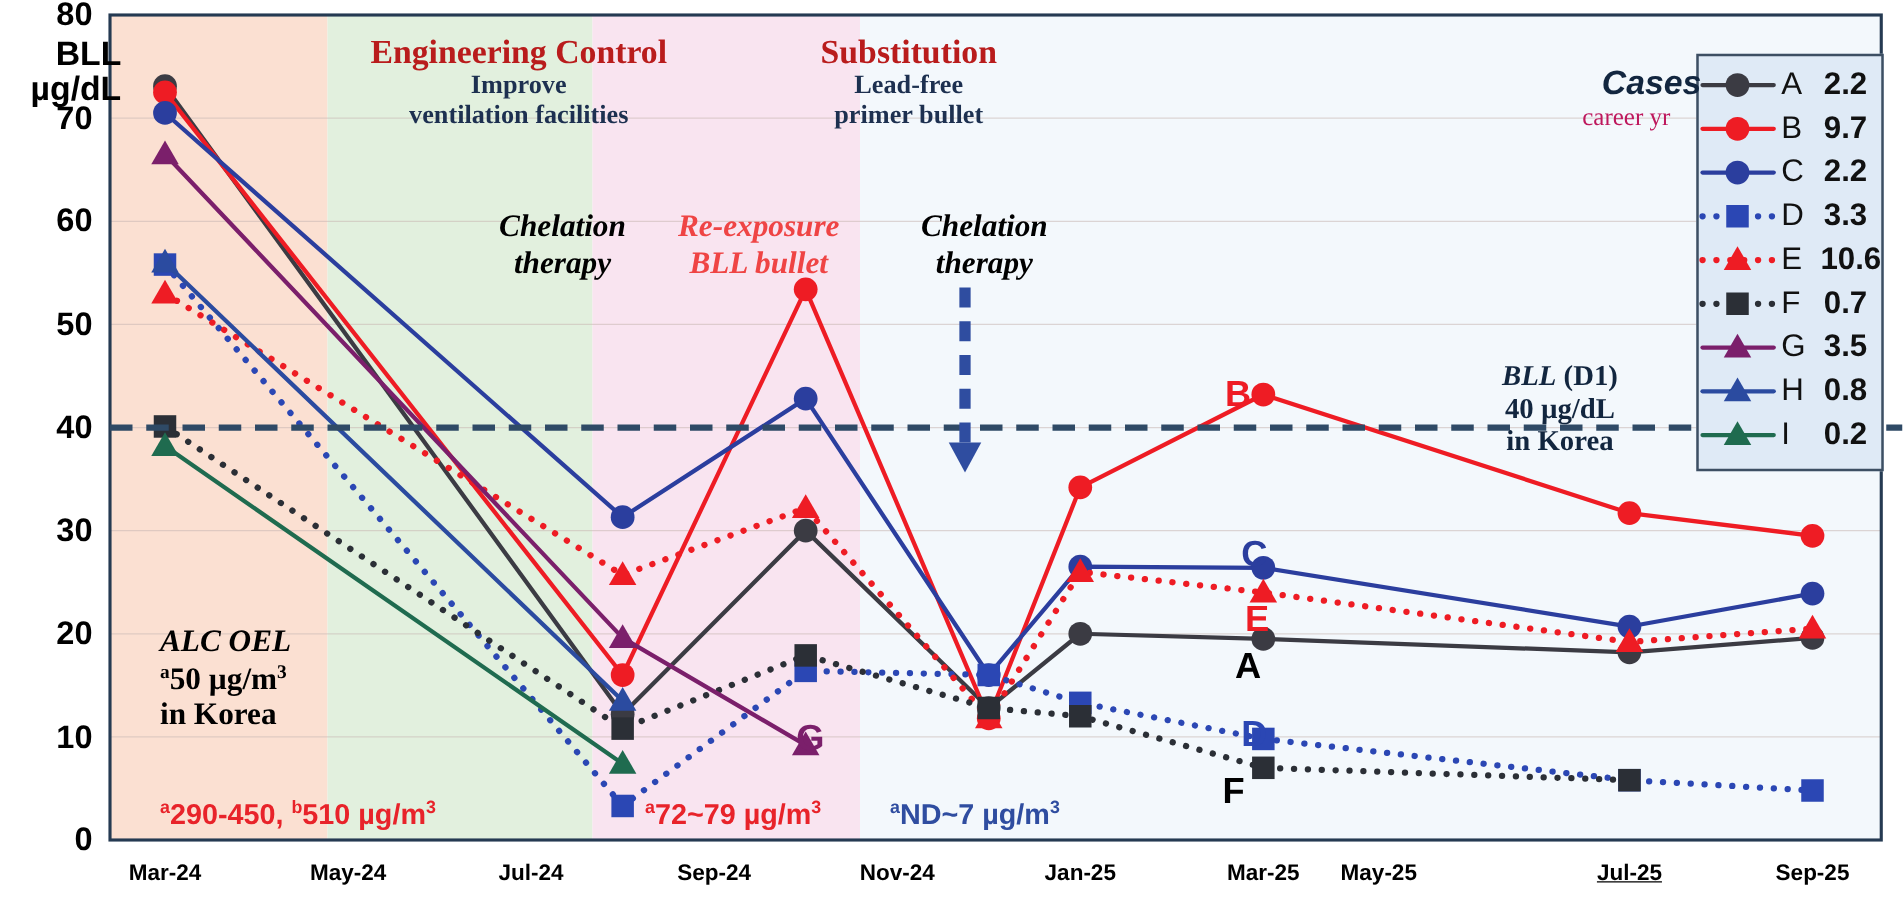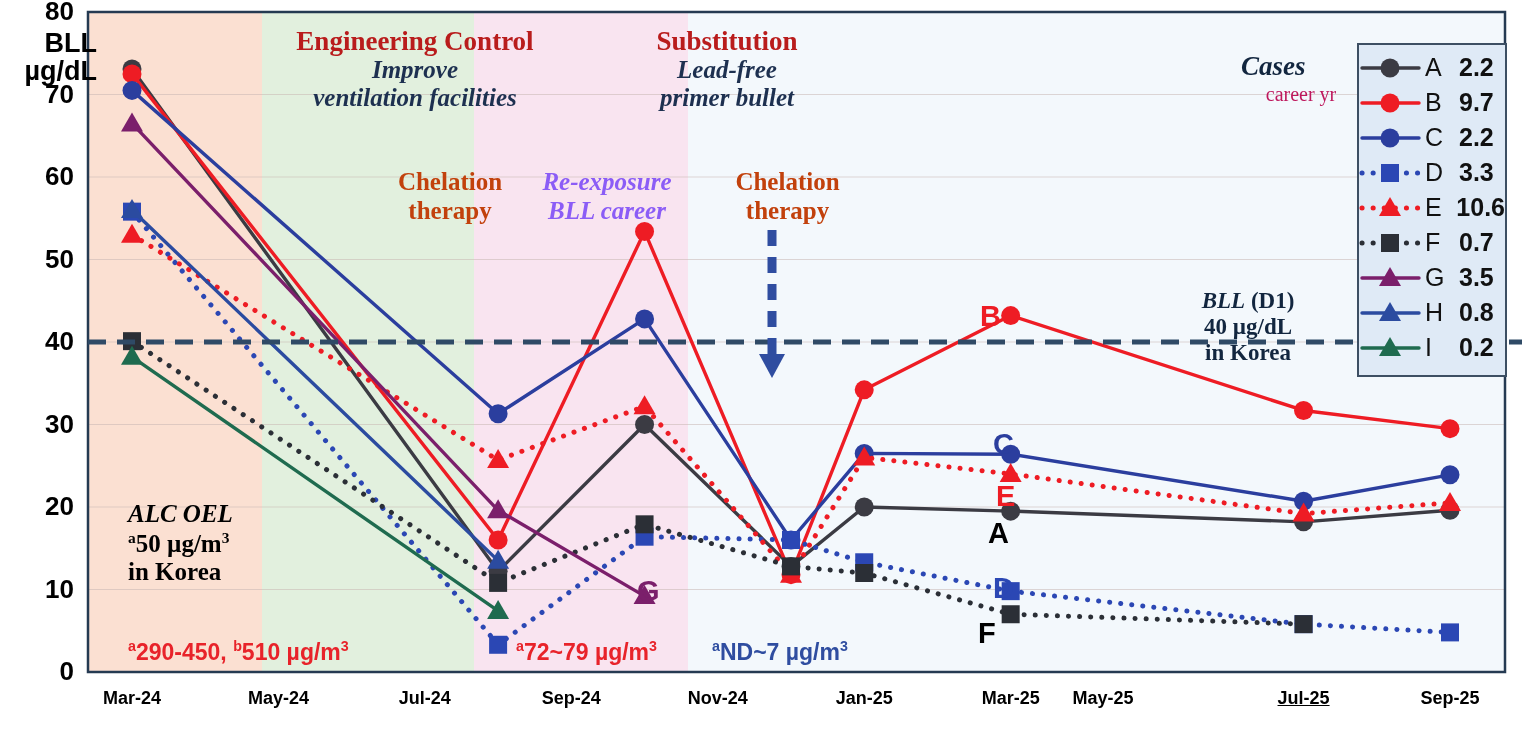--- a/index.html
+++ b/index.html
@@ -11,26 +11,26 @@
   
   .ylab{font-family:"Liberation Sans",sans-serif;font-weight:bold;font-size:26px;color:#000;
         text-align:right;width:60px;}
   .ytitle{font-family:"Liberation Sans",sans-serif;font-weight:bold;font-size:27px;color:#000;
           text-align:right;line-height:1.02;width:105px;}
   .xlab{font-family:"Liberation Sans",sans-serif;font-weight:bold;font-size:18px;color:#000;
         text-align:center;width:120px;}
   
   .phase-head{font-family:"Liberation Serif",serif;font-weight:bold;font-size:27px;
               color:#b91c1c;text-align:center;line-height:1.12;}
-  .phase-sub{font-family:"Liberation Serif",serif;font-weight:bold;font-style:italic;
-             font-size:25px;color:#1d3050;text-align:center;line-height:1.12;}
-  .note-blue{font-family:"Liberation Serif",serif;font-weight:bold;
-             font-size:25px;color:#c2410c;text-align:center;line-height:1.14;}
+  .phase-sub{font-family:"Liberation Serif",serif;font-weight:bold;
+             font-size:21px;color:#1d3050;text-align:center;line-height:1.12;}
+  .note-blue{font-family:"Liberation Serif",serif;font-weight:bold;font-style:italic;
+             font-size:25px;color:#000000;text-align:center;line-height:1.14;}
   .note-red{font-family:"Liberation Serif",serif;font-weight:bold;font-style:italic;
-            font-size:25px;color:#8b5cf6;text-align:center;line-height:1.14;}
+            font-size:25px;color:#ef4444;text-align:center;line-height:1.14;}
   .oel{font-family:"Liberation Serif",serif;font-weight:bold;font-size:25px;color:#000;
        line-height:1.14;}
   .oel .it{font-style:italic;}
   .oel sup{font-size:0.62em;vertical-align:super;}
   .conc-red{font-family:"Liberation Sans",sans-serif;font-weight:bold;font-size:23px;
             color:#e8232a;white-space:nowrap;}
   .conc-blue{font-family:"Liberation Sans",sans-serif;font-weight:bold;font-size:23px;
              color:#2f4da0;white-space:nowrap;}
   .conc-red sup,.conc-blue sup{font-size:0.62em;vertical-align:super;}
   .d1note{font-family:"Liberation Serif",serif;font-weight:bold;font-size:23px;color:#12263f;
@@ -39,22 +39,22 @@
   
   .serieslab{font-family:"Liberation Sans",sans-serif;font-weight:bold;font-size:29px;}
   
   #legend{position:absolute;border:2px solid #3d4f63;background:#dfeaf6;}
   .lg-row{display:flex;align-items:center;height:35px;}
   .lg-key{width:66px;height:35px;position:relative;}
   .lg-name{font-family:"Liberation Sans",sans-serif;font-size:25px;color:#111;
            width:28px;text-align:left;}
   .lg-val{font-family:"Liberation Sans",sans-serif;font-weight:bold;font-size:25px;color:#111;
           margin-left:6px;}
-  .lg-title{font-family:Liberation Serif, serif;font-weight:bold;font-style:italic;
-            font-size:27px;color:#12263f;text-align:left;}
+  .lg-title{font-family:Liberation Sans, sans-serif;font-weight:bold;font-style:italic;
+            font-size:27px;color:#12263f;text-align:right;}
   .lg-sub{font-family:"Liberation Serif",serif;font-size:20px;color:#be185d;text-align:center;}
 </style>
 </head>
 <body>
 
 <div id="stage">
 
   <svg class="layer" id="plot">
       <rect x="88" y="12" width="174" height="660" fill="#fbe0d2"></rect>
       <rect x="262" y="12" width="212" height="660" fill="#e2f0de"></rect>
@@ -196,21 +196,21 @@
     <div class="phase-sub">primer bullet</div>
   </div>
 
   <div class="abs note-blue" style="left:355px;top:168px;width:190px;">
     <div>Chelation</div>
     <div>therapy</div>
   </div>
 
   <div class="abs note-red" style="left:512px;top:168px;width:190px;">
     <div>Re-exposure</div>
-    <div>BLL career</div>
+    <div>BLL bullet</div>
   </div>
 
   <div class="abs note-blue" style="left:700px;top:168px;width:175px;">
     <div>Chelation</div>
     <div>therapy</div>
   </div>
 
   <div class="abs oel" style="left:128px;top:500px;">
     <div class="it">ALC OEL</div>
     <div><sup>a</sup><span>50 µg/m</span><sup>3</sup></div>

